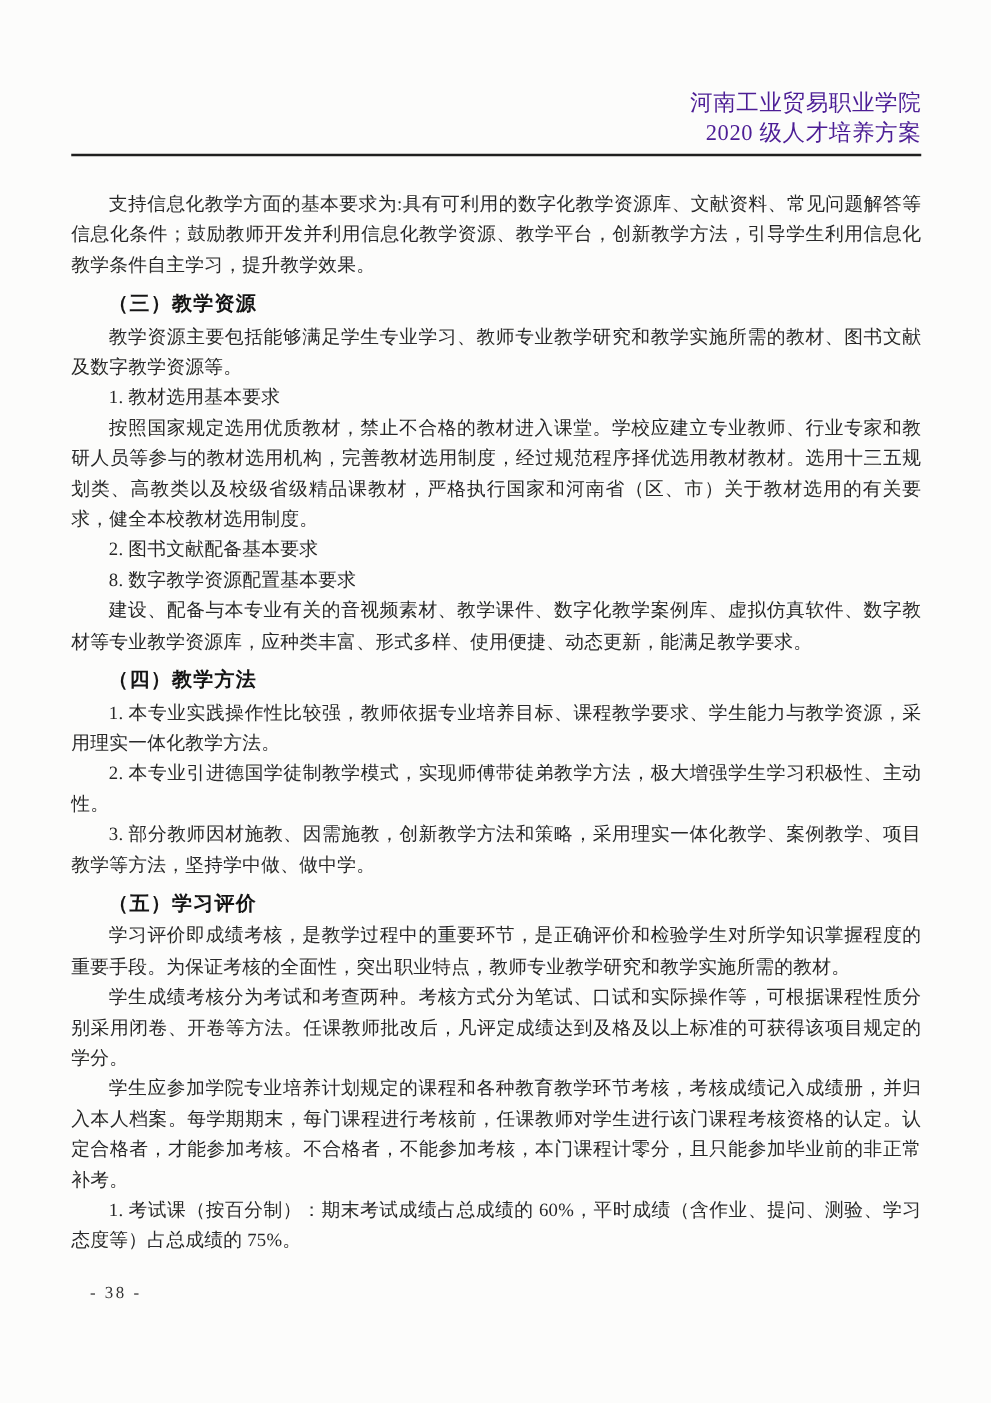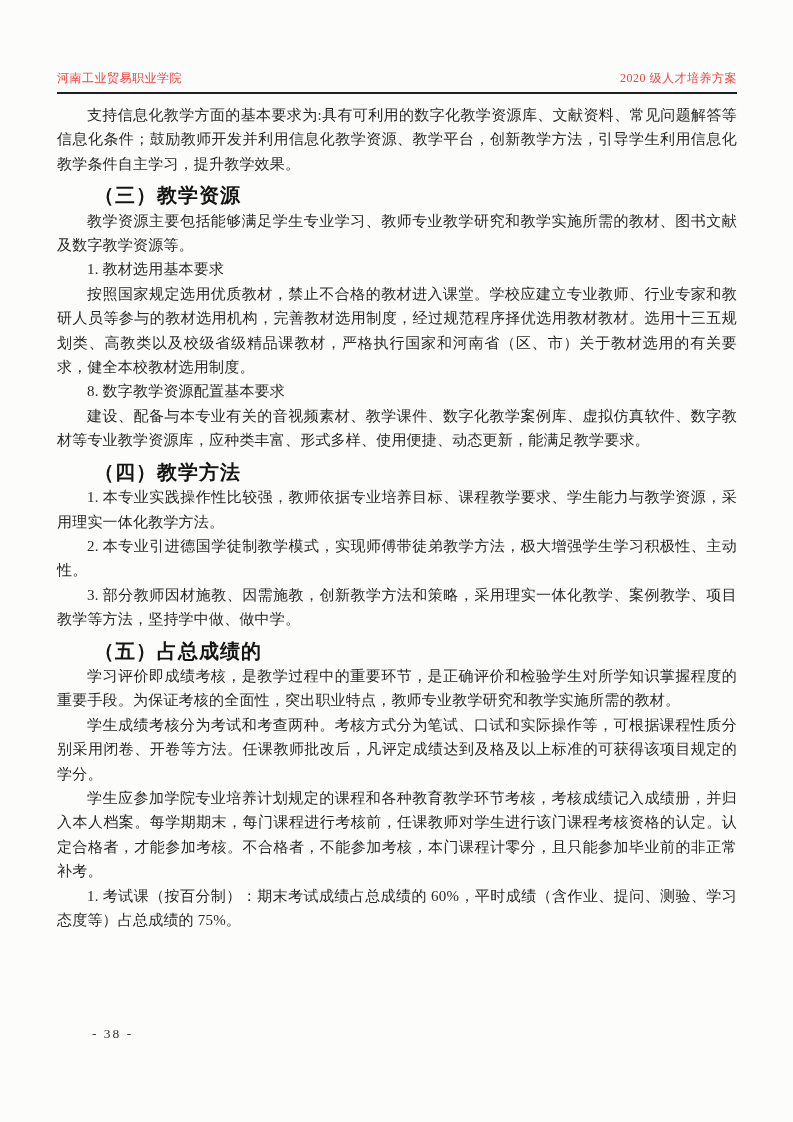--- a/index.html
+++ b/index.html
@@ -14,52 +14,53 @@
     position: relative;
     width: 793px; height: 1122px;
     box-sizing: border-box;
     padding: 70px 56px 0 57px;
     overflow: hidden;
   }
   .page-header {
     display: flex;
     justify-content: space-between;
     align-items: flex-end;
-    font-size: 12px;
+    font-size: 18px;
     letter-spacing: 0.5px;
-    color: #ef4444;
+    color: #4c1d95;
     border-bottom: 2px solid #1f1f1f;
     padding-bottom: 5px;
+    flex-direction: column;
   }
   .page-body {
-    margin-top: 9px;
+    margin-top: 27px;
     font-size: 15px;
     line-height: 24.4px;
     text-align: justify;
     text-justify: inter-ideograph;
     color: #282828;
   }
   .page-body p.p {
     margin: 0;
     text-indent: 2em;
     letter-spacing: 0.2px;
   }
   .page-body h2.h2 {
     margin: 7px 0 1px 0;
-    font-size: 20px;
+    font-size: 16px;
     line-height: 24.4px;
     font-weight: bold;
     text-indent: 1.85em;
     color: #151515;
     font-family: "Liberation Sans", "DejaVu Sans", sans-serif;
     letter-spacing: 1px;
   }
   .page-footer {
     position: absolute;
-    left: 92px;
+    left: 72px;
     top: 1026px;
     font-size: 13.5px;
     letter-spacing: 2px;
     color: #333;
   }
 </style>
 </head>
 <body>
 
 <div class="page">
@@ -67,27 +68,28 @@
     <span>河南工业贸易职业学院</span>
     <span>2020 级人才培养方案</span>
   </header>
 
   <main class="page-body">
       <p class="p">支持信息化教学方面的基本要求为:具有可利用的数字化教学资源库、文献资料、常见问题解答等信息化条件；鼓励教师开发并利用信息化教学资源、教学平台，创新教学方法，引导学生利用信息化教学条件自主学习，提升教学效果。</p>
       <h2 class="h2">（三）教学资源</h2>
       <p class="p">教学资源主要包括能够满足学生专业学习、教师专业教学研究和教学实施所需的教材、图书文献及数字教学资源等。</p>
       <p class="p">1. 教材选用基本要求</p>
       <p class="p">按照国家规定选用优质教材，禁止不合格的教材进入课堂。学校应建立专业教师、行业专家和教研人员等参与的教材选用机构，完善教材选用制度，经过规范程序择优选用教材教材。选用十三五规划类、高教类以及校级省级精品课教材，严格执行国家和河南省（区、市）关于教材选用的有关要求，健全本校教材选用制度。</p>
+      <p class="p">2. 图书文献配备基本要求</p>
       <p class="p">8. 数字教学资源配置基本要求</p>
       <p class="p">建设、配备与本专业有关的音视频素材、教学课件、数字化教学案例库、虚拟仿真软件、数字教材等专业教学资源库，应种类丰富、形式多样、使用便捷、动态更新，能满足教学要求。</p>
       <h2 class="h2">（四）教学方法</h2>
       <p class="p">1. 本专业实践操作性比较强，教师依据专业培养目标、课程教学要求、学生能力与教学资源，采用理实一体化教学方法。</p>
       <p class="p">2. 本专业引进德国学徒制教学模式，实现师傅带徒弟教学方法，极大增强学生学习积极性、主动性。</p>
       <p class="p">3. 部分教师因材施教、因需施教，创新教学方法和策略，采用理实一体化教学、案例教学、项目教学等方法，坚持学中做、做中学。</p>
-      <h2 class="h2">（五）占总成绩的</h2>
+      <h2 class="h2">（五）学习评价</h2>
       <p class="p">学习评价即成绩考核，是教学过程中的重要环节，是正确评价和检验学生对所学知识掌握程度的重要手段。为保证考核的全面性，突出职业特点，教师专业教学研究和教学实施所需的教材。</p>
       <p class="p">学生成绩考核分为考试和考查两种。考核方式分为笔试、口试和实际操作等，可根据课程性质分别采用闭卷、开卷等方法。任课教师批改后，凡评定成绩达到及格及以上标准的可获得该项目规定的学分。</p>
       <p class="p">学生应参加学院专业培养计划规定的课程和各种教育教学环节考核，考核成绩记入成绩册，并归入本人档案。每学期期末，每门课程进行考核前，任课教师对学生进行该门课程考核资格的认定。认定合格者，才能参加考核。不合格者，不能参加考核，本门课程计零分，且只能参加毕业前的非正常补考。</p>
       <p class="p">1. 考试课（按百分制）：期末考试成绩占总成绩的 60%，平时成绩（含作业、提问、测验、学习态度等）占总成绩的 75%。</p>
     </main>
 
   <footer class="page-footer">
     <span>- 38 -</span>
   </footer>
 </div>

